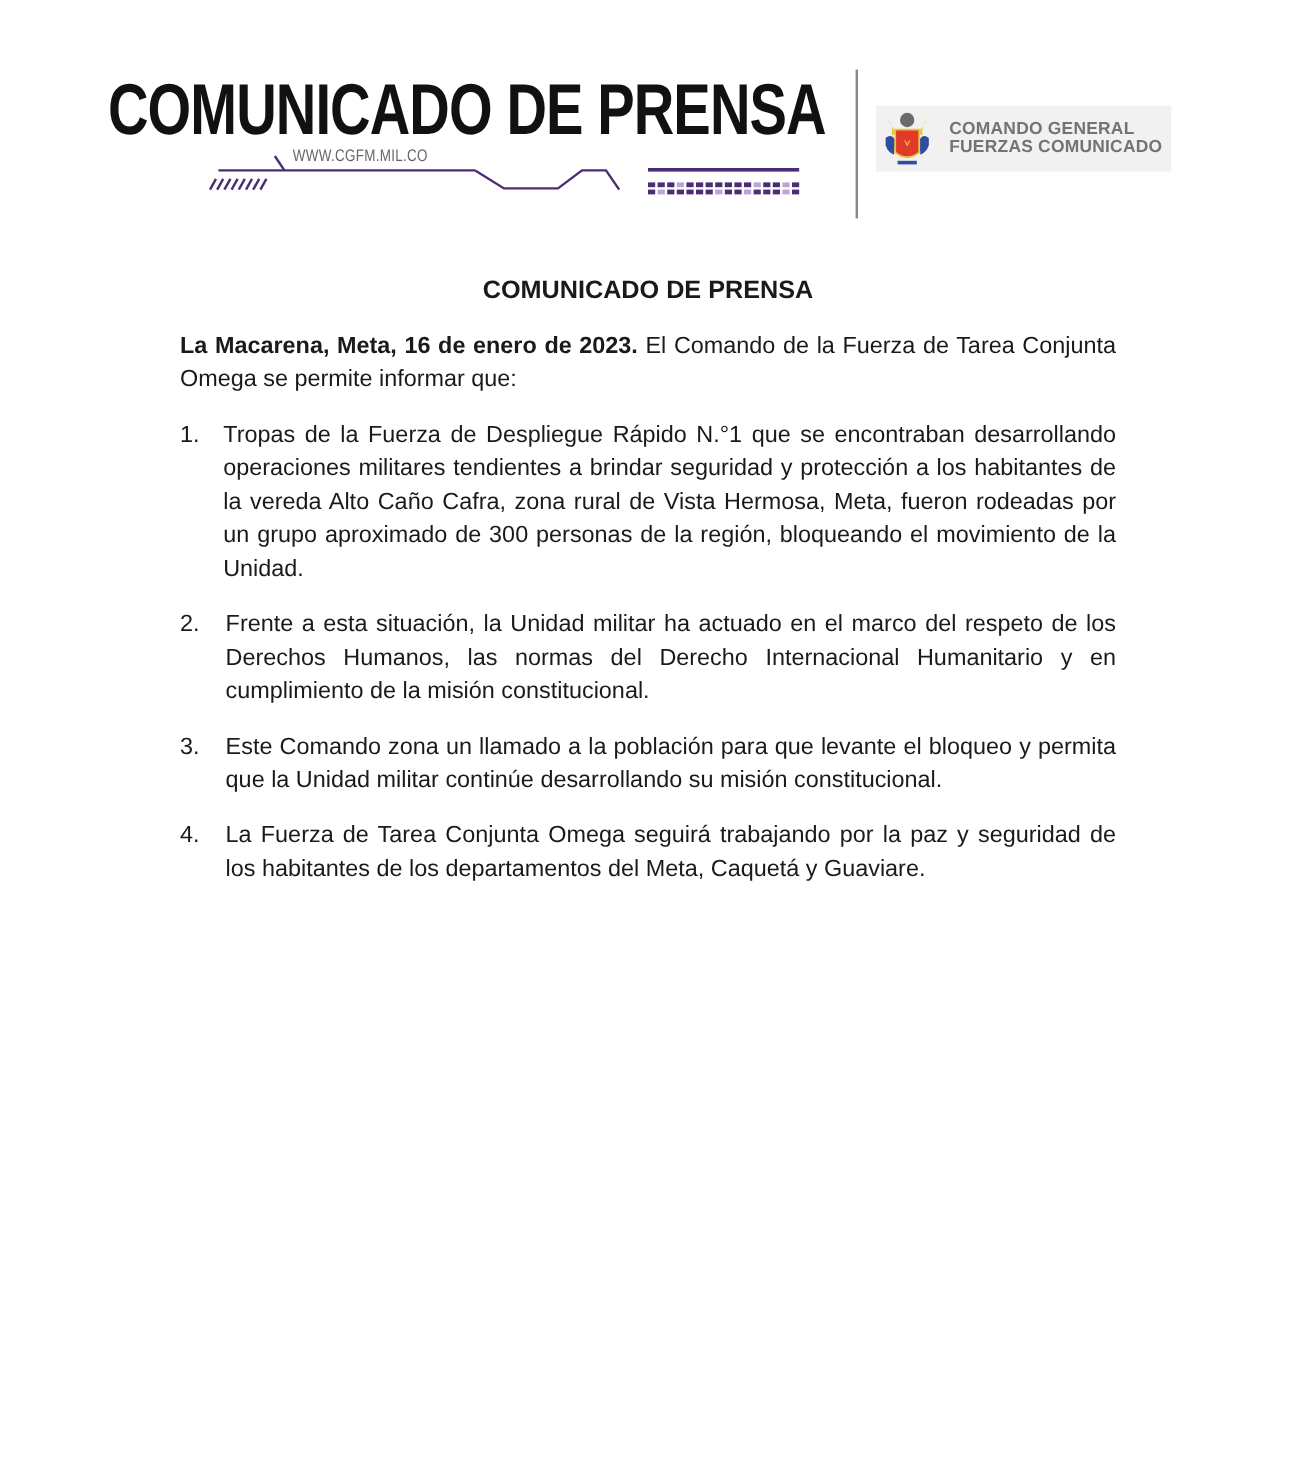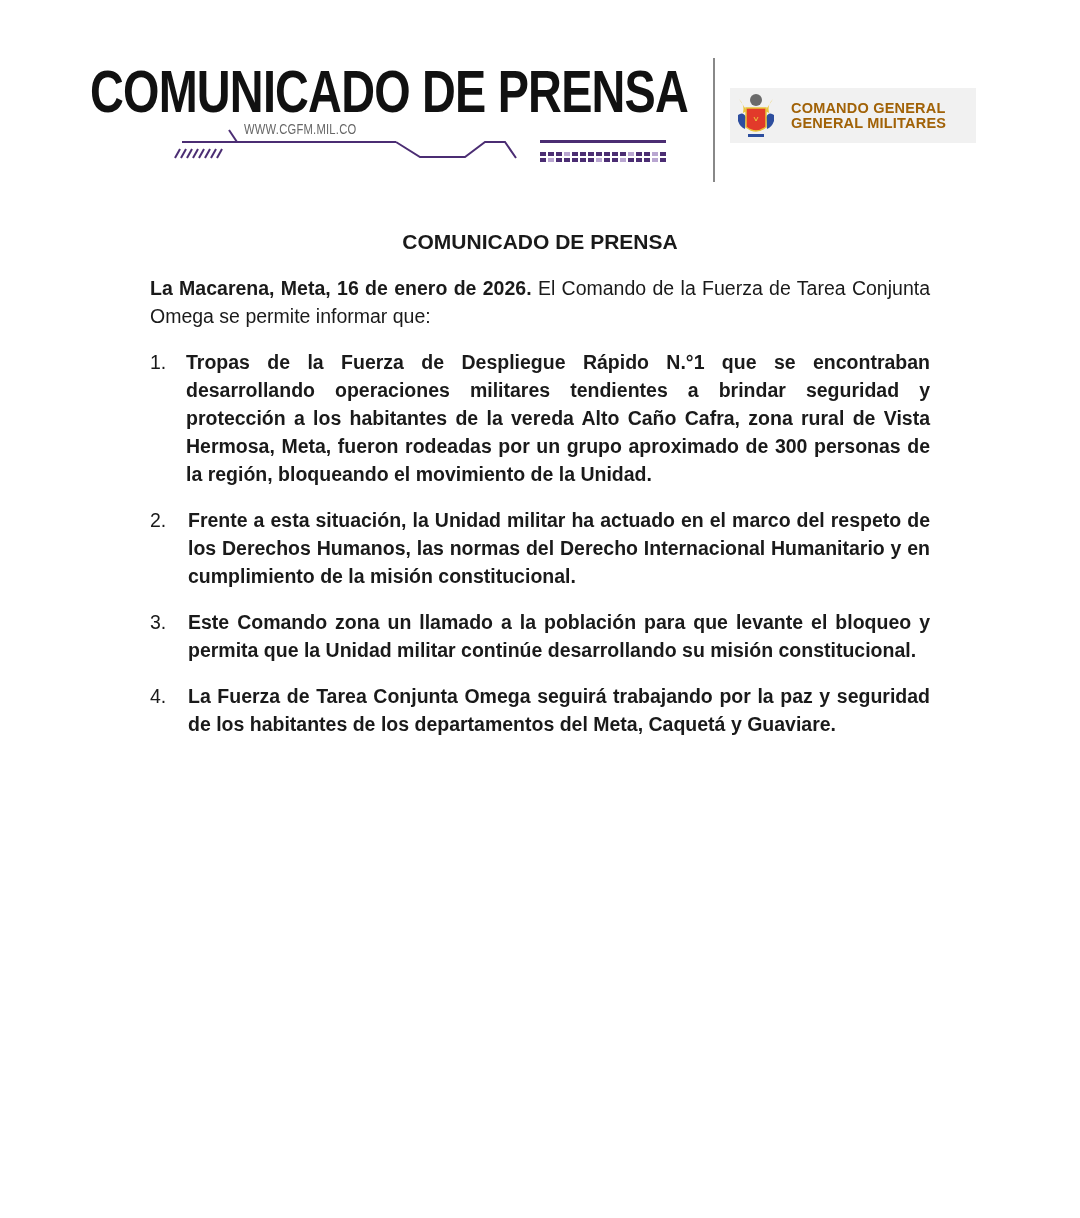--- a/index.html
+++ b/index.html
@@ -4,28 +4,28 @@
 <style>
   html, body { margin:0; padding:0; background:#ffffff; }
   body { width:1080px; height:1218px; position:relative; overflow:hidden; font-family:"Liberation Sans", sans-serif; color:#1a1a1a; }
   .header { position:absolute; left:0; top:0; width:1080px; height:200px; }
   .masthead { position:absolute; left:90px; top:62px; font-family:"Liberation Sans", sans-serif; font-weight:bold; font-size:60px; letter-spacing:-1px; transform:scaleX(0.78); transform-origin:left top; color:#111; line-height:1; white-space:nowrap; }
   .url { position:absolute; left:244px; top:121px; font-size:14px; color:#666; transform:scaleX(0.8); transform-origin:left top; letter-spacing:0.3px; }
   .deco { position:absolute; left:160px; top:115px; }
   .vline { position:absolute; left:713px; top:58px; width:2px; height:124px; background:#888; }
   .brand { position:absolute; left:730px; top:88px; width:246px; height:55px; background:#f1f1f1; display:flex; align-items:center; }
   .crest { width:42px; height:50px; margin-left:5px; margin-right:14px; }
-  .brand-text { font-weight:bold; font-size:14.5px; color:#a16207; line-height:15px; letter-spacing:0.2px; }
+  .brand-text { font-weight:bold; font-size:14.5px; color:#737373; line-height:15px; letter-spacing:0.2px; }
   .doc { position:absolute; left:150px; top:228px; width:780px; font-size:19.5px; line-height:28px; }
   .doc-title { text-align:center; font-weight:bold; font-size:21px; margin:0 0 18px 0; }
   .intro { text-align:justify; margin:0 0 18px 0; }
   .intro b { font-weight:bold; }
   .item { display:flex; text-align:justify; margin-bottom:18px; }
   .num { width:38px; flex:none; }
-  .item-text { flex:1; text-align:justify;font-weight:bold; }
+  .item-text { flex:1; text-align:justify; }
   .item.first .num { width:36px; }
 </style>
 </head>
 <body>
 
 <div class="header">
   <div class="masthead">COMUNICADO DE PRENSA</div>
   <div class="url">WWW.CGFM.MIL.CO</div>
   <svg class="deco" width="520" height="60" viewBox="0 0 520 60">
     <line x1="22" y1="27" x2="236" y2="27" stroke="#4b2d73" stroke-width="2"></line>
@@ -84,28 +84,28 @@
       <path d="M38 8 Q32 14 34 22 L30 20 Z" fill="#e9c53a"></path>
       <circle cx="21" cy="9" r="6" fill="#6b6b6b"></circle>
       <path d="M3 24 Q8 20 11 26 L10 38 Q5 36 3 30 Z" fill="#2d4e9e"></path>
       <path d="M39 24 Q34 20 31 26 L32 38 Q37 36 39 30 Z" fill="#2d4e9e"></path>
       <path d="M11 17 H31 V36 Q21 44 11 36 Z" fill="#e23a2a" stroke="#e9c53a" stroke-width="1.5"></path>
       <path d="M19 26 L21 30 L23 26" fill="none" stroke="#e9c53a" stroke-width="1"></path>
       <rect x="13" y="43" width="16" height="3" fill="#2d4e9e"></rect>
     </svg>
     <div class="brand-text">
       <div>COMANDO GENERAL</div>
-      <div>GENERAL MILITARES</div>
+      <div>FUERZAS COMUNICADO</div>
     </div>
   </div>
 </div>
 
 <div class="doc">
   <h1 class="doc-title">COMUNICADO DE PRENSA</h1>
-  <p class="intro"><b>La Macarena, Meta, 16 de enero de 2026.</b><span> El Comando de la Fuerza de Tarea Conjunta Omega se permite informar que:</span></p>
+  <p class="intro"><b>La Macarena, Meta, 16 de enero de 2023.</b><span> El Comando de la Fuerza de Tarea Conjunta Omega se permite informar que:</span></p>
 
   <div class="item first">
     <span class="num">1.</span>
     <span class="item-text">Tropas de la Fuerza de Despliegue Rápido N.°1 que se encontraban desarrollando operaciones militares tendientes a brindar seguridad y protección a los habitantes de la vereda Alto Caño Cafra, zona rural de Vista Hermosa, Meta, fueron rodeadas por un grupo aproximado de 300 personas de la región, bloqueando el movimiento de la Unidad.</span>
   </div>
   <div class="item">
     <span class="num">2.</span>
     <span class="item-text">Frente a esta situación, la Unidad militar ha actuado en el marco del respeto de los Derechos Humanos, las normas del Derecho Internacional Humanitario y en cumplimiento de la misión constitucional.</span>
   </div>
   <div class="item">

